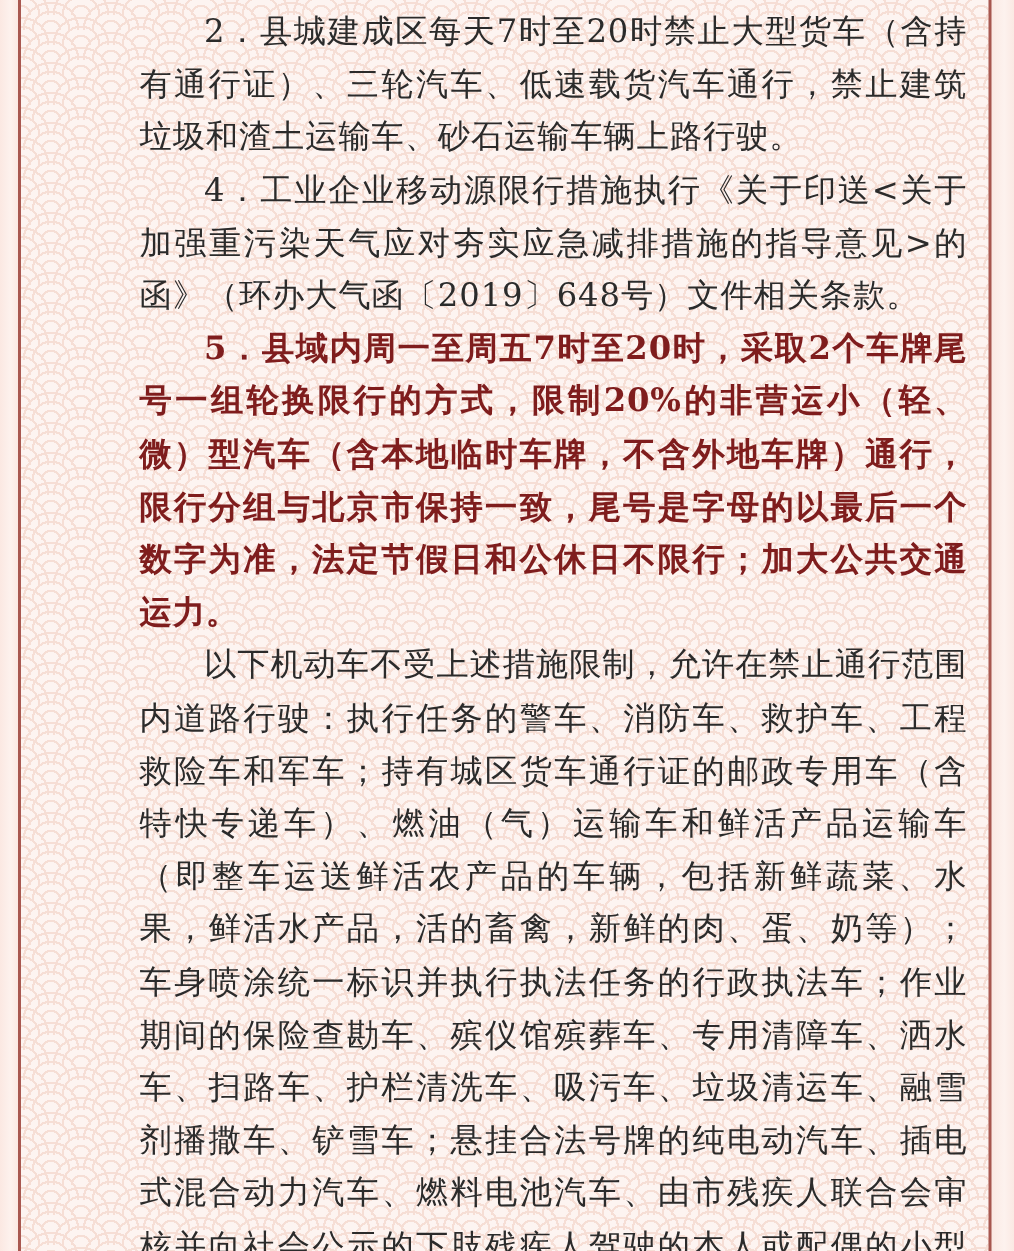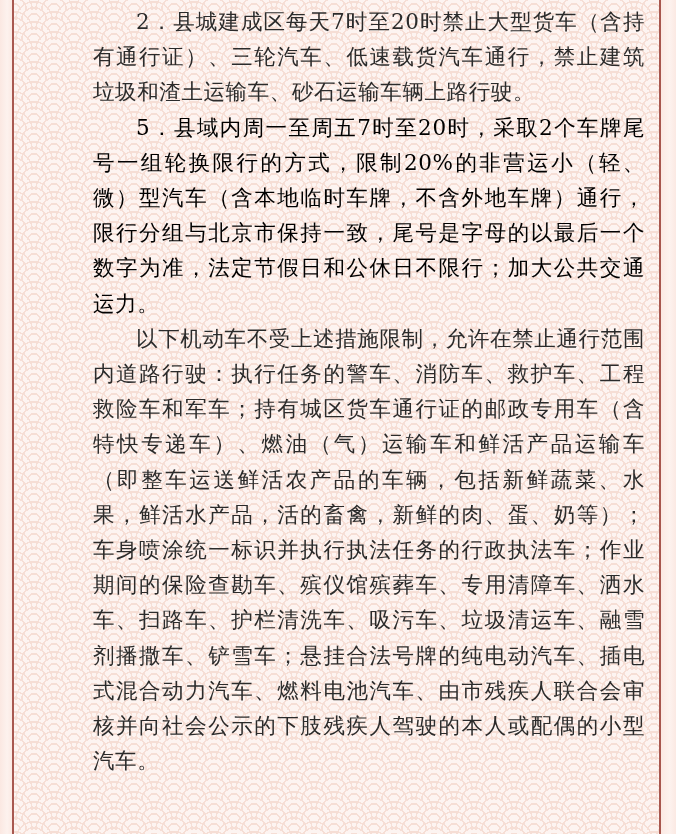--- a/index.html
+++ b/index.html
@@ -92,22 +92,22 @@
     text-align: justify;
     text-justify: inter-ideograph;
     text-indent: 2em;
     letter-spacing: 0.6px;
     font-weight: 400;
   }
 
   p.para.first { margin-top: 4px; }
 
   p.para.highlight {
-    color: #000000;
-    font-weight: 400;
+    color: #7f1d1d;
+    font-weight: 700;
   }
 </style>
 </head>
 <body>
 
 <div id="page">
 
   <div class="content-area">
     <div class="pattern-veil"></div>
   </div>
@@ -116,20 +116,21 @@
   <div class="margin-strip right"></div>
 
   <div class="rule left"></div>
   <div class="rule right"></div>
 
   <div class="text-layer">
 
     <p class="para first">2．县城建成区每天7时至20时禁止大型货车（含持有通行证）、三轮汽车、低速载货汽车通行，禁止建筑垃圾和渣土运输车、砂石运输车辆上路行驶。</p>
 
 
+    <p class="para">4．工业企业移动源限行措施执行《关于印送&lt;关于加强重污染天气应对夯实应急减排措施的指导意见&gt;的函》（环办大气函〔2019〕648号）文件相关条款。</p>
 
     <p class="para highlight">5．县域内周一至周五7时至20时，采取2个车牌尾号一组轮换限行的方式，限制20%的非营运小（轻、微）型汽车（含本地临时车牌，不含外地车牌）通行，限行分组与北京市保持一致，尾号是字母的以最后一个数字为准，法定节假日和公休日不限行；加大公共交通运力。</p>
 
     <p class="para">以下机动车不受上述措施限制，允许在禁止通行范围内道路行驶：执行任务的警车、消防车、救护车、工程救险车和军车；持有城区货车通行证的邮政专用车（含特快专递车）、燃油（气）运输车和鲜活产品运输车（即整车运送鲜活农产品的车辆，包括新鲜蔬菜、水果，鲜活水产品，活的畜禽，新鲜的肉、蛋、奶等）；车身喷涂统一标识并执行执法任务的行政执法车；作业期间的保险查勘车、殡仪馆殡葬车、专用清障车、洒水车、扫路车、护栏清洗车、吸污车、垃圾清运车、融雪剂播撒车、铲雪车；悬挂合法号牌的纯电动汽车、插电式混合动力汽车、燃料电池汽车、由市残疾人联合会审核并向社会公示的下肢残疾人驾驶的本人或配偶的小型汽车。</p>
 
   </div>
 
 </div>
 
 </body></html>

